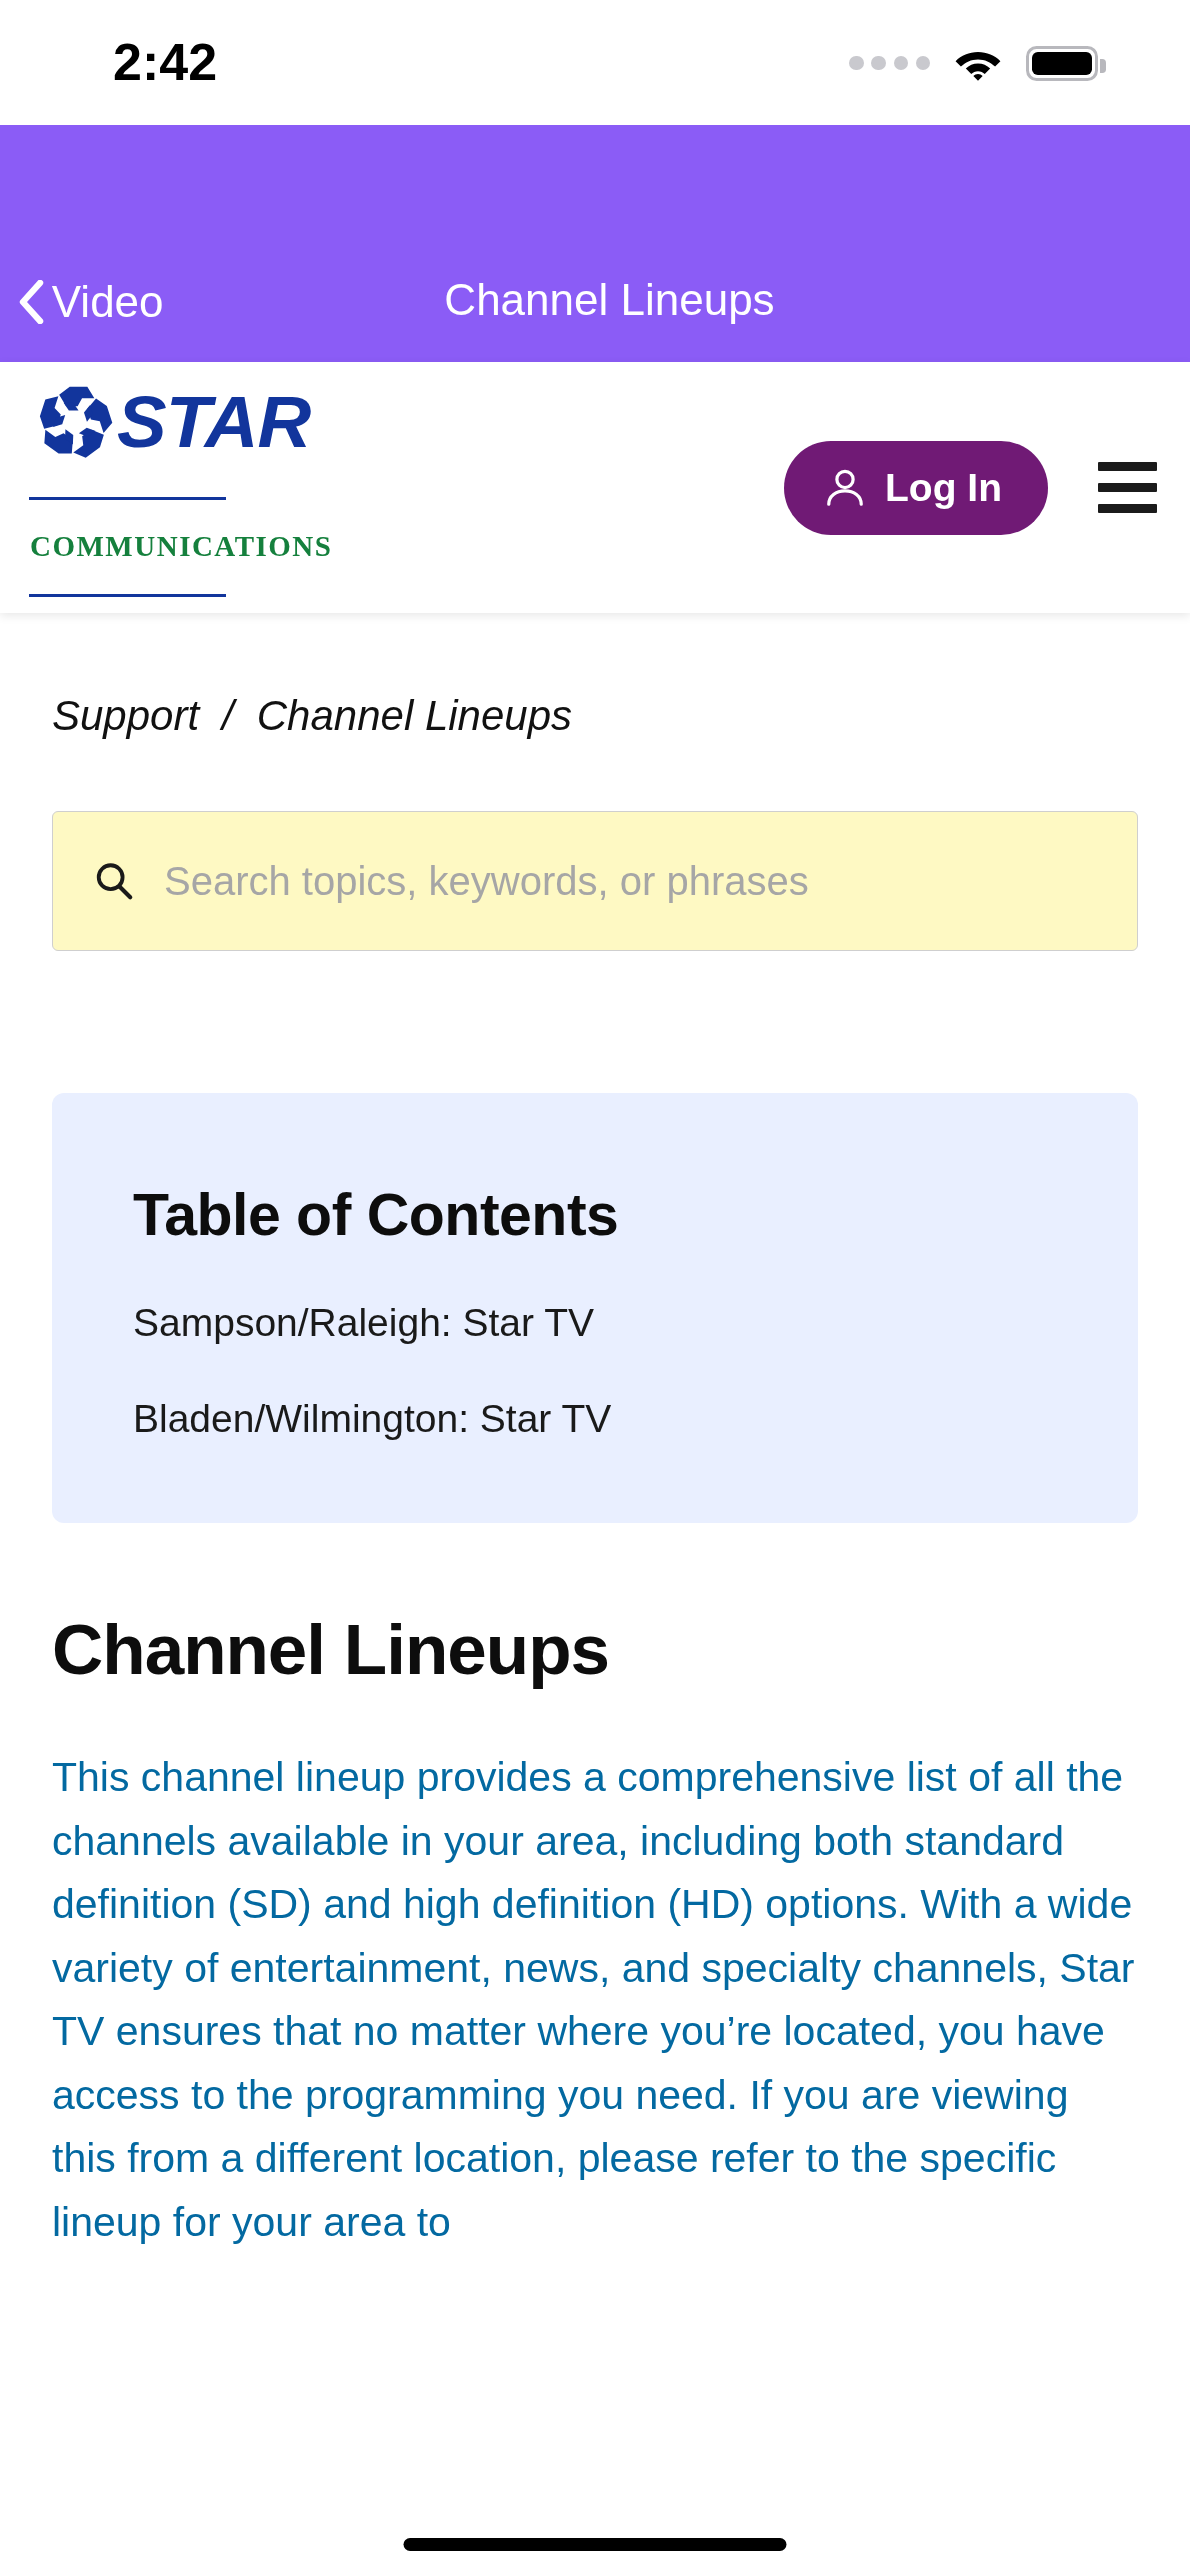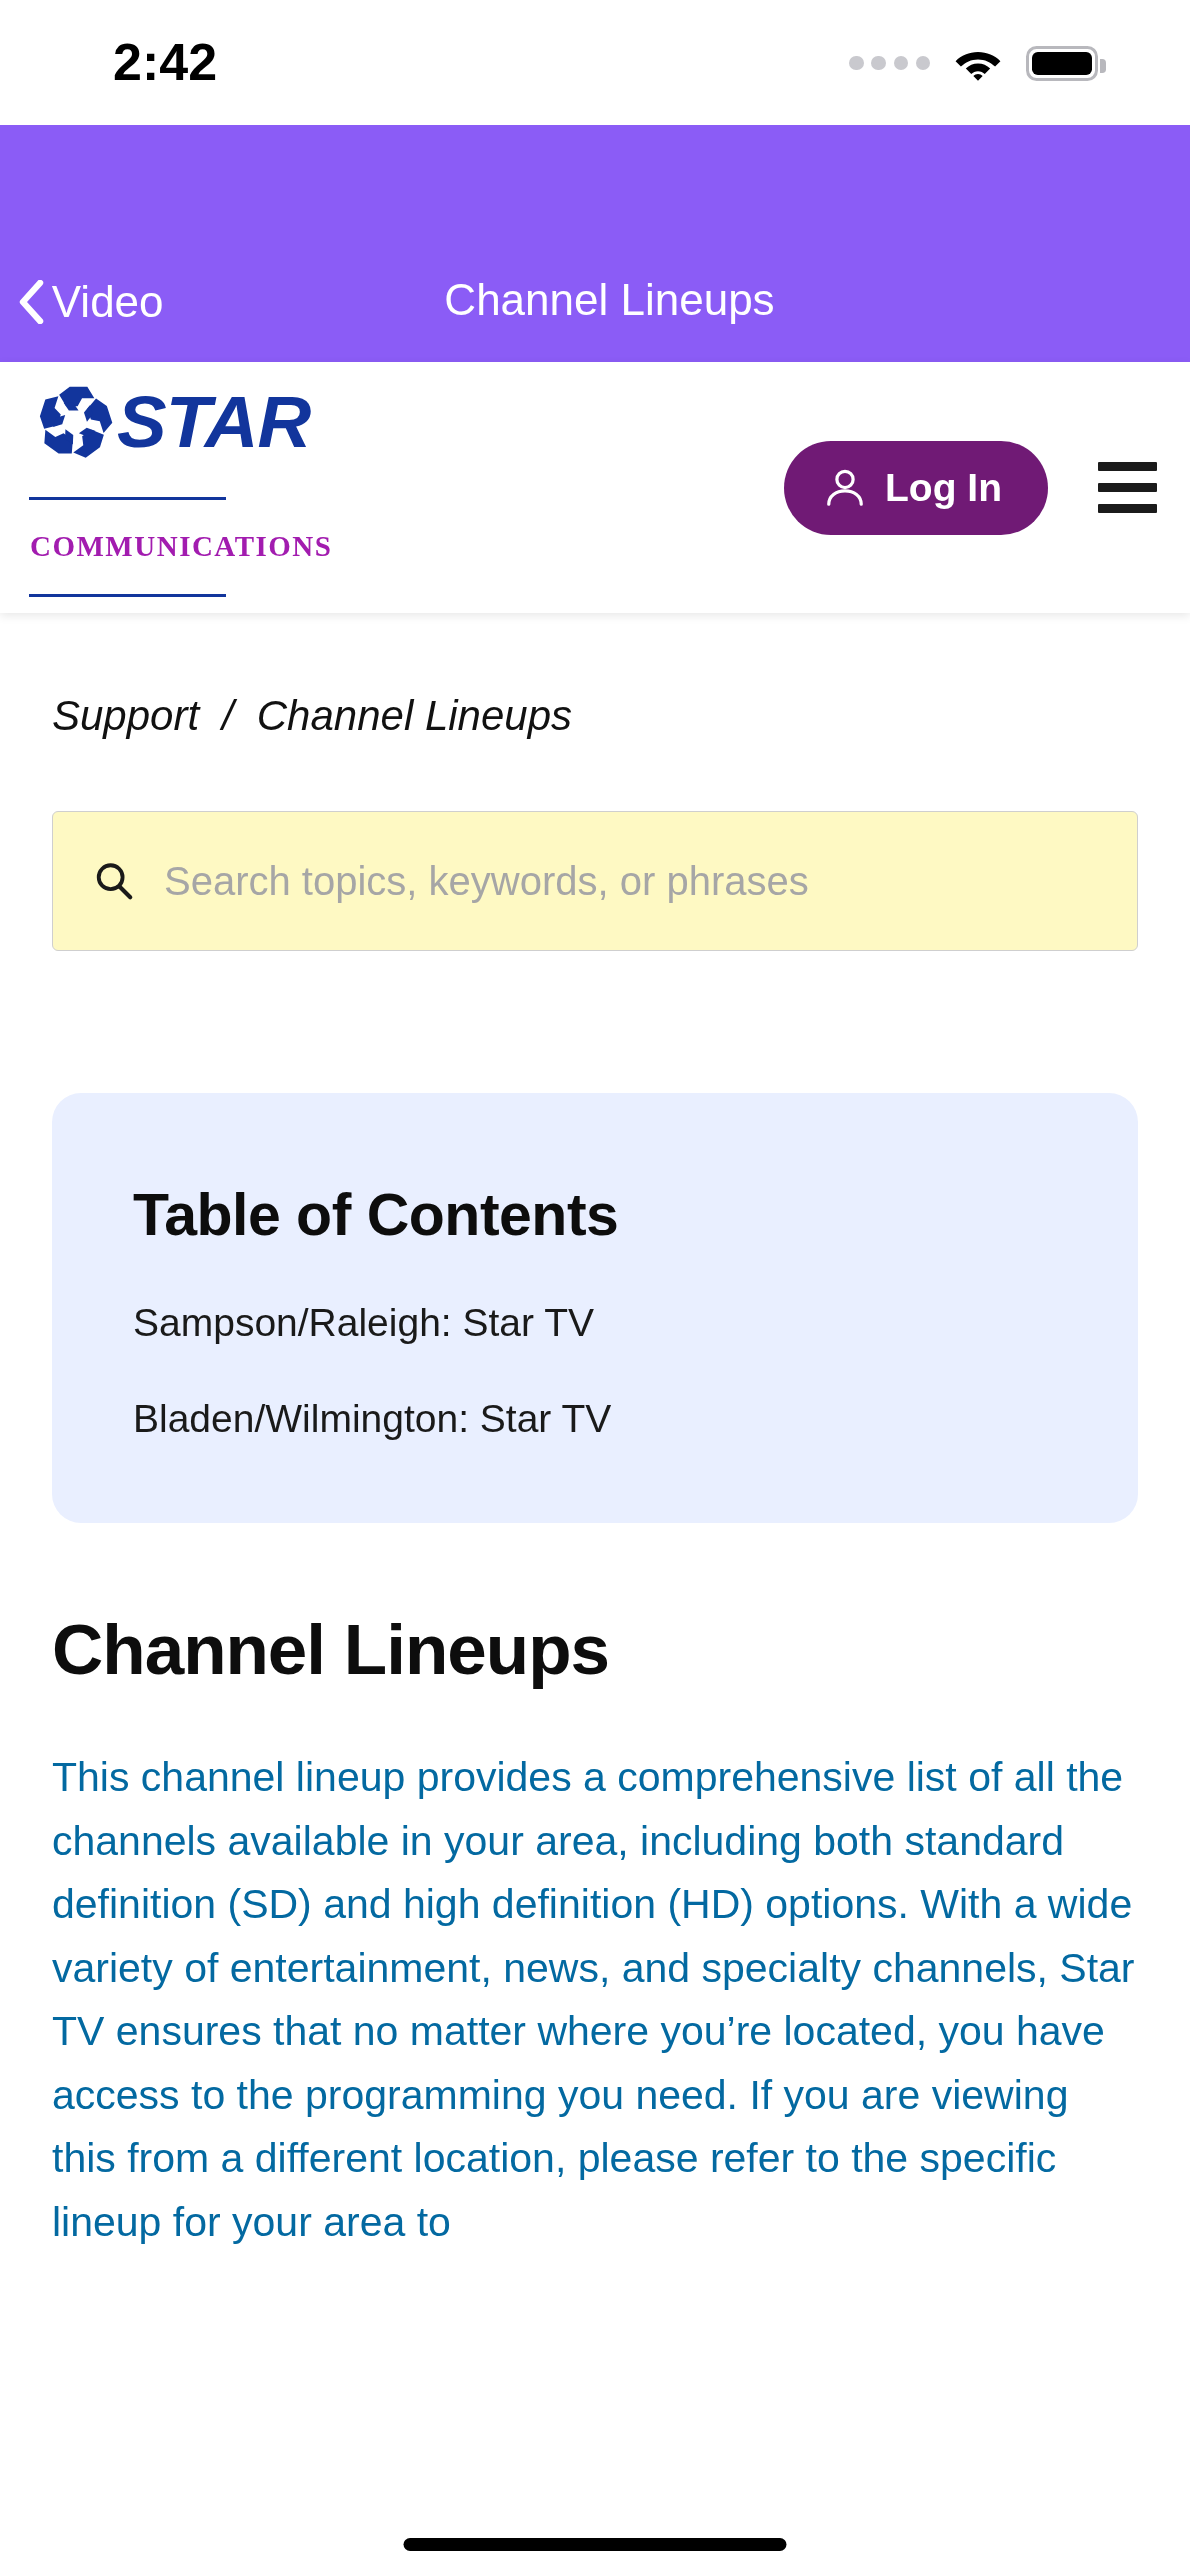--- a/index.html
+++ b/index.html
@@ -67,21 +67,21 @@
   .logo-mark { display:block; width:92px; height:88px; flex:none; margin-right:-3.8px; }
   .logo-word {
     font-family:"Liberation Sans", sans-serif;
     font-size:73px; font-weight:bold; font-style:italic;
     color:#12359c; letter-spacing:-1px; line-height:0.9;
     transform:scaleX(1.02);
   }
   .logo-rule { width:197px; height:2.9px; background:#12359c; margin-top:3.8px; }
   .logo-sub {
     font-family:"Liberation Serif", serif;
-    font-size:29px; font-weight:bold; color:#a21caf;
+    font-size:29px; font-weight:bold; color:#15803d;
     letter-spacing:1.5px; line-height:1.25; padding-left:1px;
   }
   .logo-rule2 { width:197px; height:2.9px; background:#12359c; margin-top:1.9px; }
 
   .header-right { display:flex; align-items:center; gap:50px; }
   .login-btn {
     display:flex; align-items:center; gap:19px;
     background:#701a75; color:#fff;
     border:none; border-radius:58px;
     padding:25px 46px 25px 40px;
@@ -110,21 +110,21 @@
   .search-ico { display:block; width:42px; height:42px; flex:none; }
   .search-input {
     border:none; outline:none; background:transparent;
     font-family:"Liberation Sans", sans-serif;
     font-size:40px; color:#333; width:100%;
   }
   .search-input::placeholder { color:#a6a6a6; }
 
   .toc-card {
     margin-top:142px;
-    background:#e9efff; border-radius:29px;
+    background:#e9efff; border-radius:12px;
     padding:88px 81px 82px 81px;
   }
   .toc-title { font-size:59px; font-weight:bold; color:#0d0d0d; letter-spacing:-0.5px; }
   .toc-link { display:block; margin-top:52px; font-size:39px; color:#1a1a1a; text-decoration:none; }
   .toc-link + .toc-link { margin-top:52px; }
 
   .page-title {
     margin-top:86px;
     font-size:71px; font-weight:bold; color:#0d0d0d; letter-spacing:-1px;
   }

